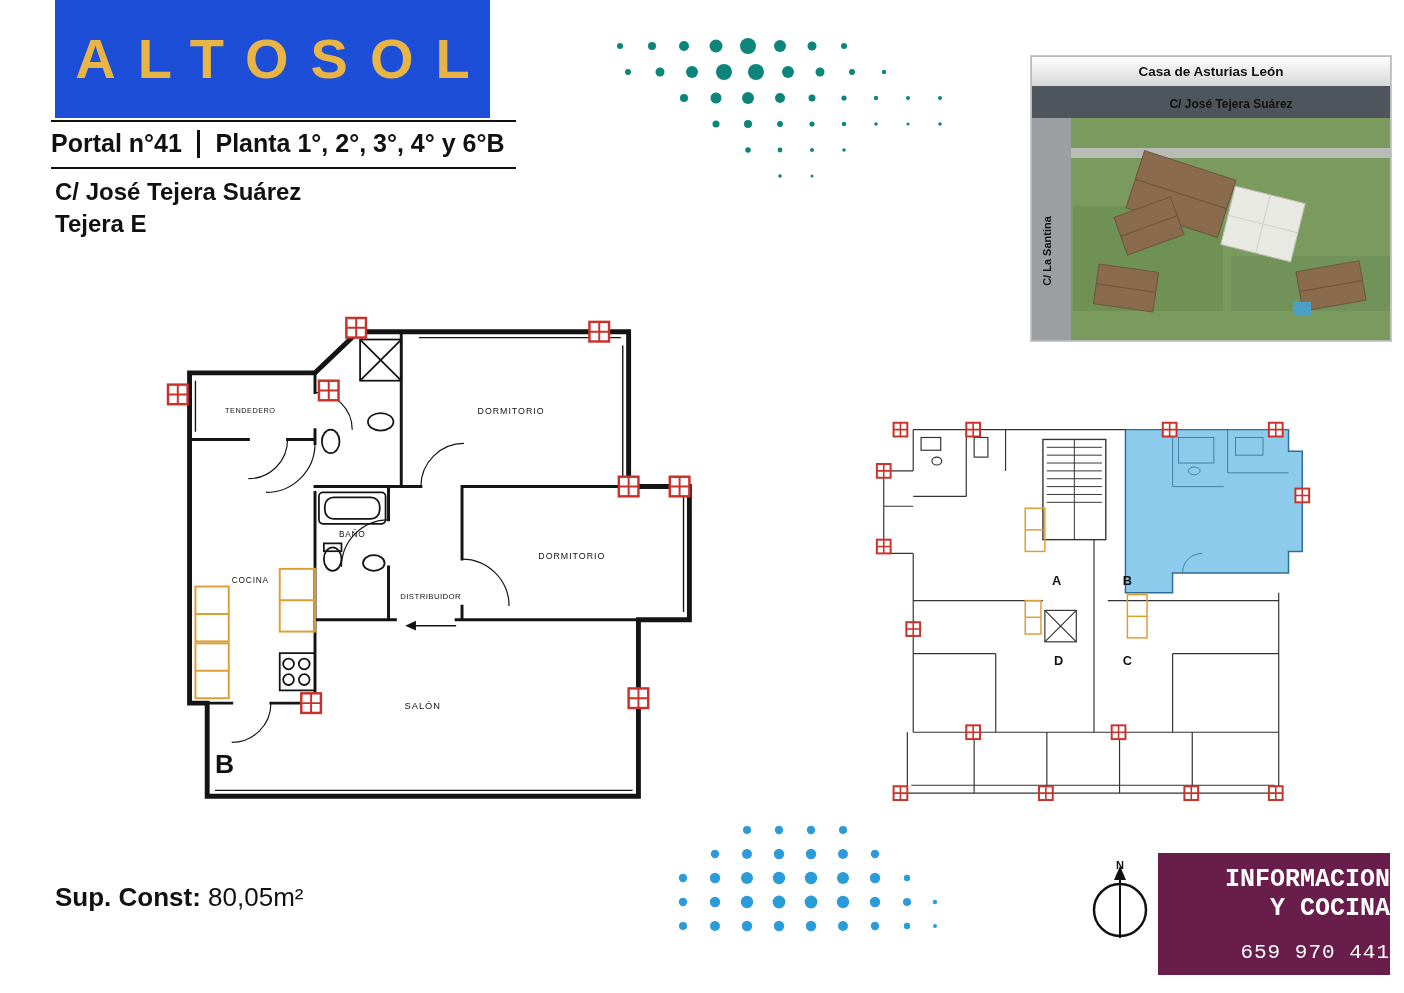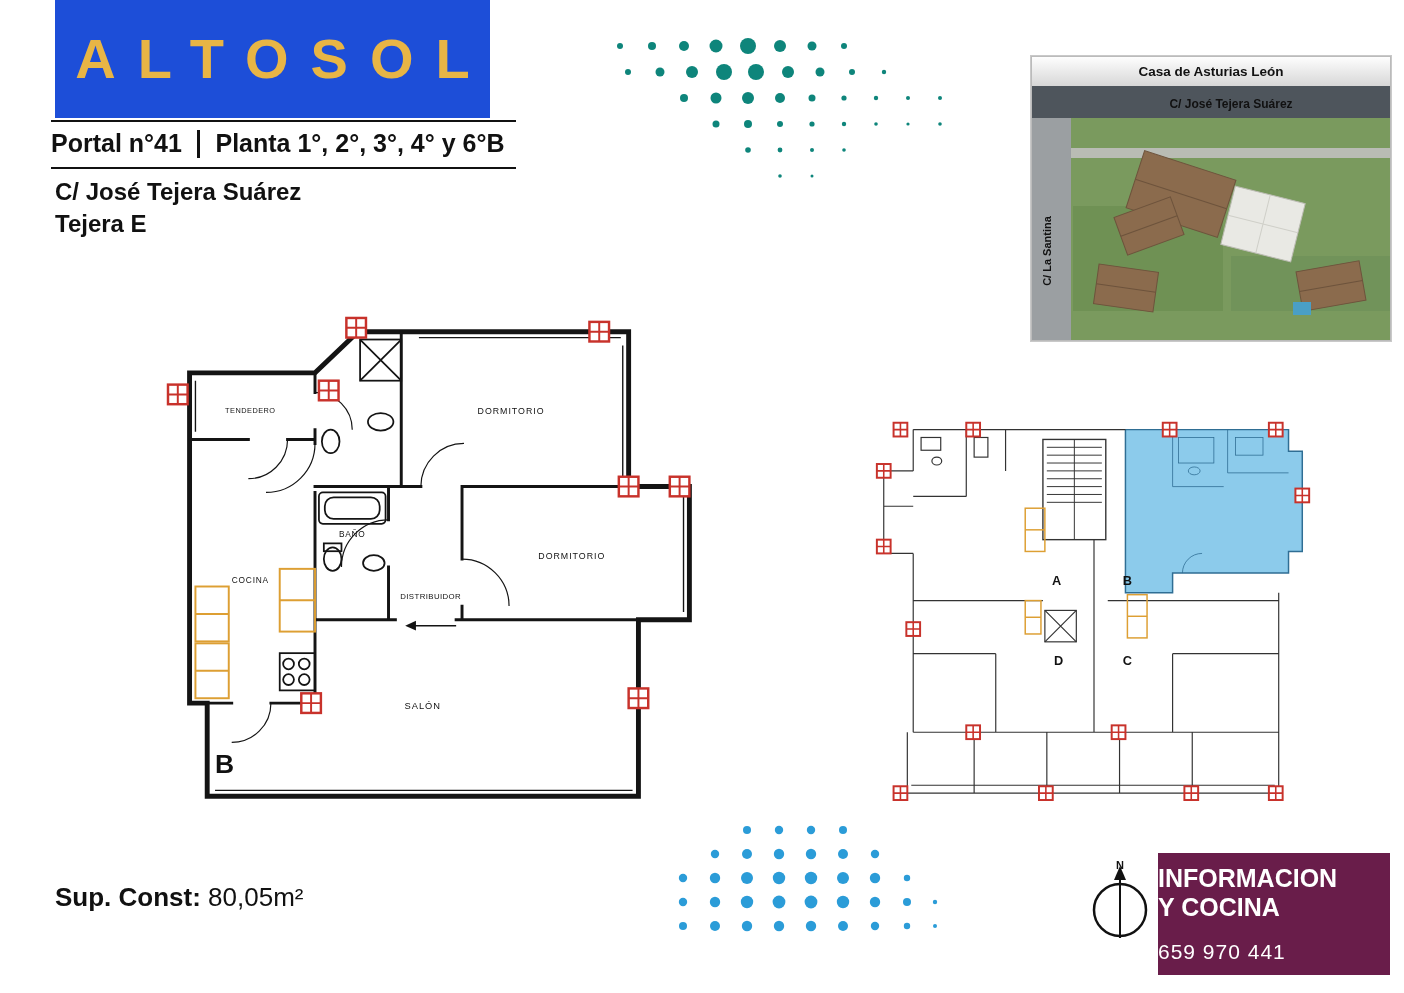--- a/index.html
+++ b/index.html
@@ -25,21 +25,21 @@
   .floorplan{position:absolute;left:166px;top:316px;}
   .overview{position:absolute;left:868px;top:408px;}
   .compass{position:absolute;left:1085px;top:858px;}
 
   
   .areas{position:absolute;left:55px;top:880px;font-size:26px;line-height:34px;}
   .areas b{font-weight:700;}
 
   
   .info-box{position:absolute;left:1158px;top:853px;width:232px;height:122px;background:#691d4a;
-        color:#fff;display:flex;flex-direction:column;align-items:flex-start;justify-content:center;text-align:center;}
+        color:#fff;display:flex;flex-direction:column;align-items:flex-end;justify-content:center;text-align:center;font-family:Liberation Mono, monospace;}
   .info-box .l{font-size:25px;font-weight:700;line-height:29px;}
   .info-box .phone{font-size:21px;font-weight:400;margin-top:18px;letter-spacing:1px;}
 
   svg{font-family:"Liberation Sans",sans-serif;display:block;}
   svg text{fill:#111;}
 </style>
 </head>
 <body>
 
 <div class="page">

